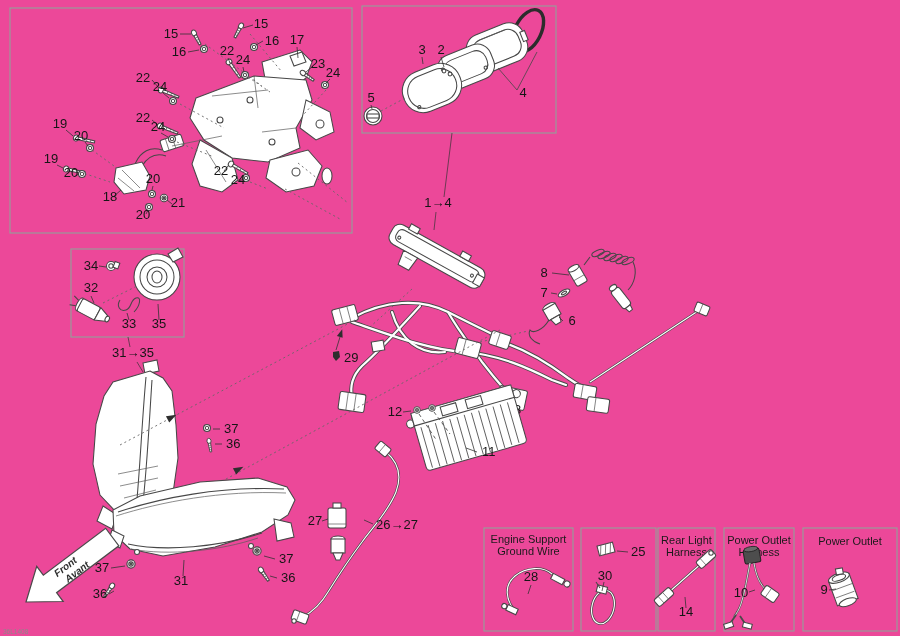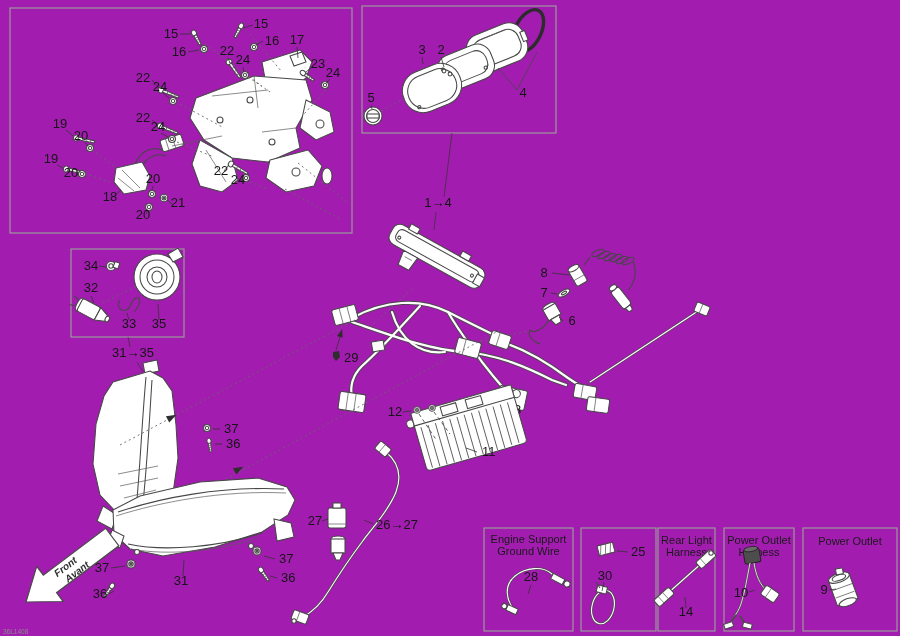--- a/index.html
+++ b/index.html
@@ -1,16 +1,16 @@
 <!DOCTYPE html>
 <html><head>
 <meta charset="utf-8">
 <style>
   html,body{margin:0;padding:0;background:#fff;}
-  .canvas{position:relative;width:900px;height:636px;background:#a21caf;overflow:hidden;}
+  .canvas{position:relative;width:900px;height:636px;background:#ec4899;overflow:hidden;}
   svg{display:block}
   text{font-family:"Liberation Sans","DejaVu Sans",sans-serif;fill:#161616}
   .num{font-size:13px}
   .mid{text-anchor:middle}
   .ttl{font-size:11px;text-anchor:middle;fill:#1a1a1a}
   .sm{font-size:6.5px;fill:#8a8a8a}
   .fr{font-size:10px;font-style:italic;font-weight:bold;fill:#2f2f2f}
   .box{fill:none;stroke:#9a9a9a;stroke-width:1.2}
   .ln{stroke:#474747;stroke-width:1.05;fill:#ffffff}
   .lnf{stroke:#474747;stroke-width:1.05;fill:none}

